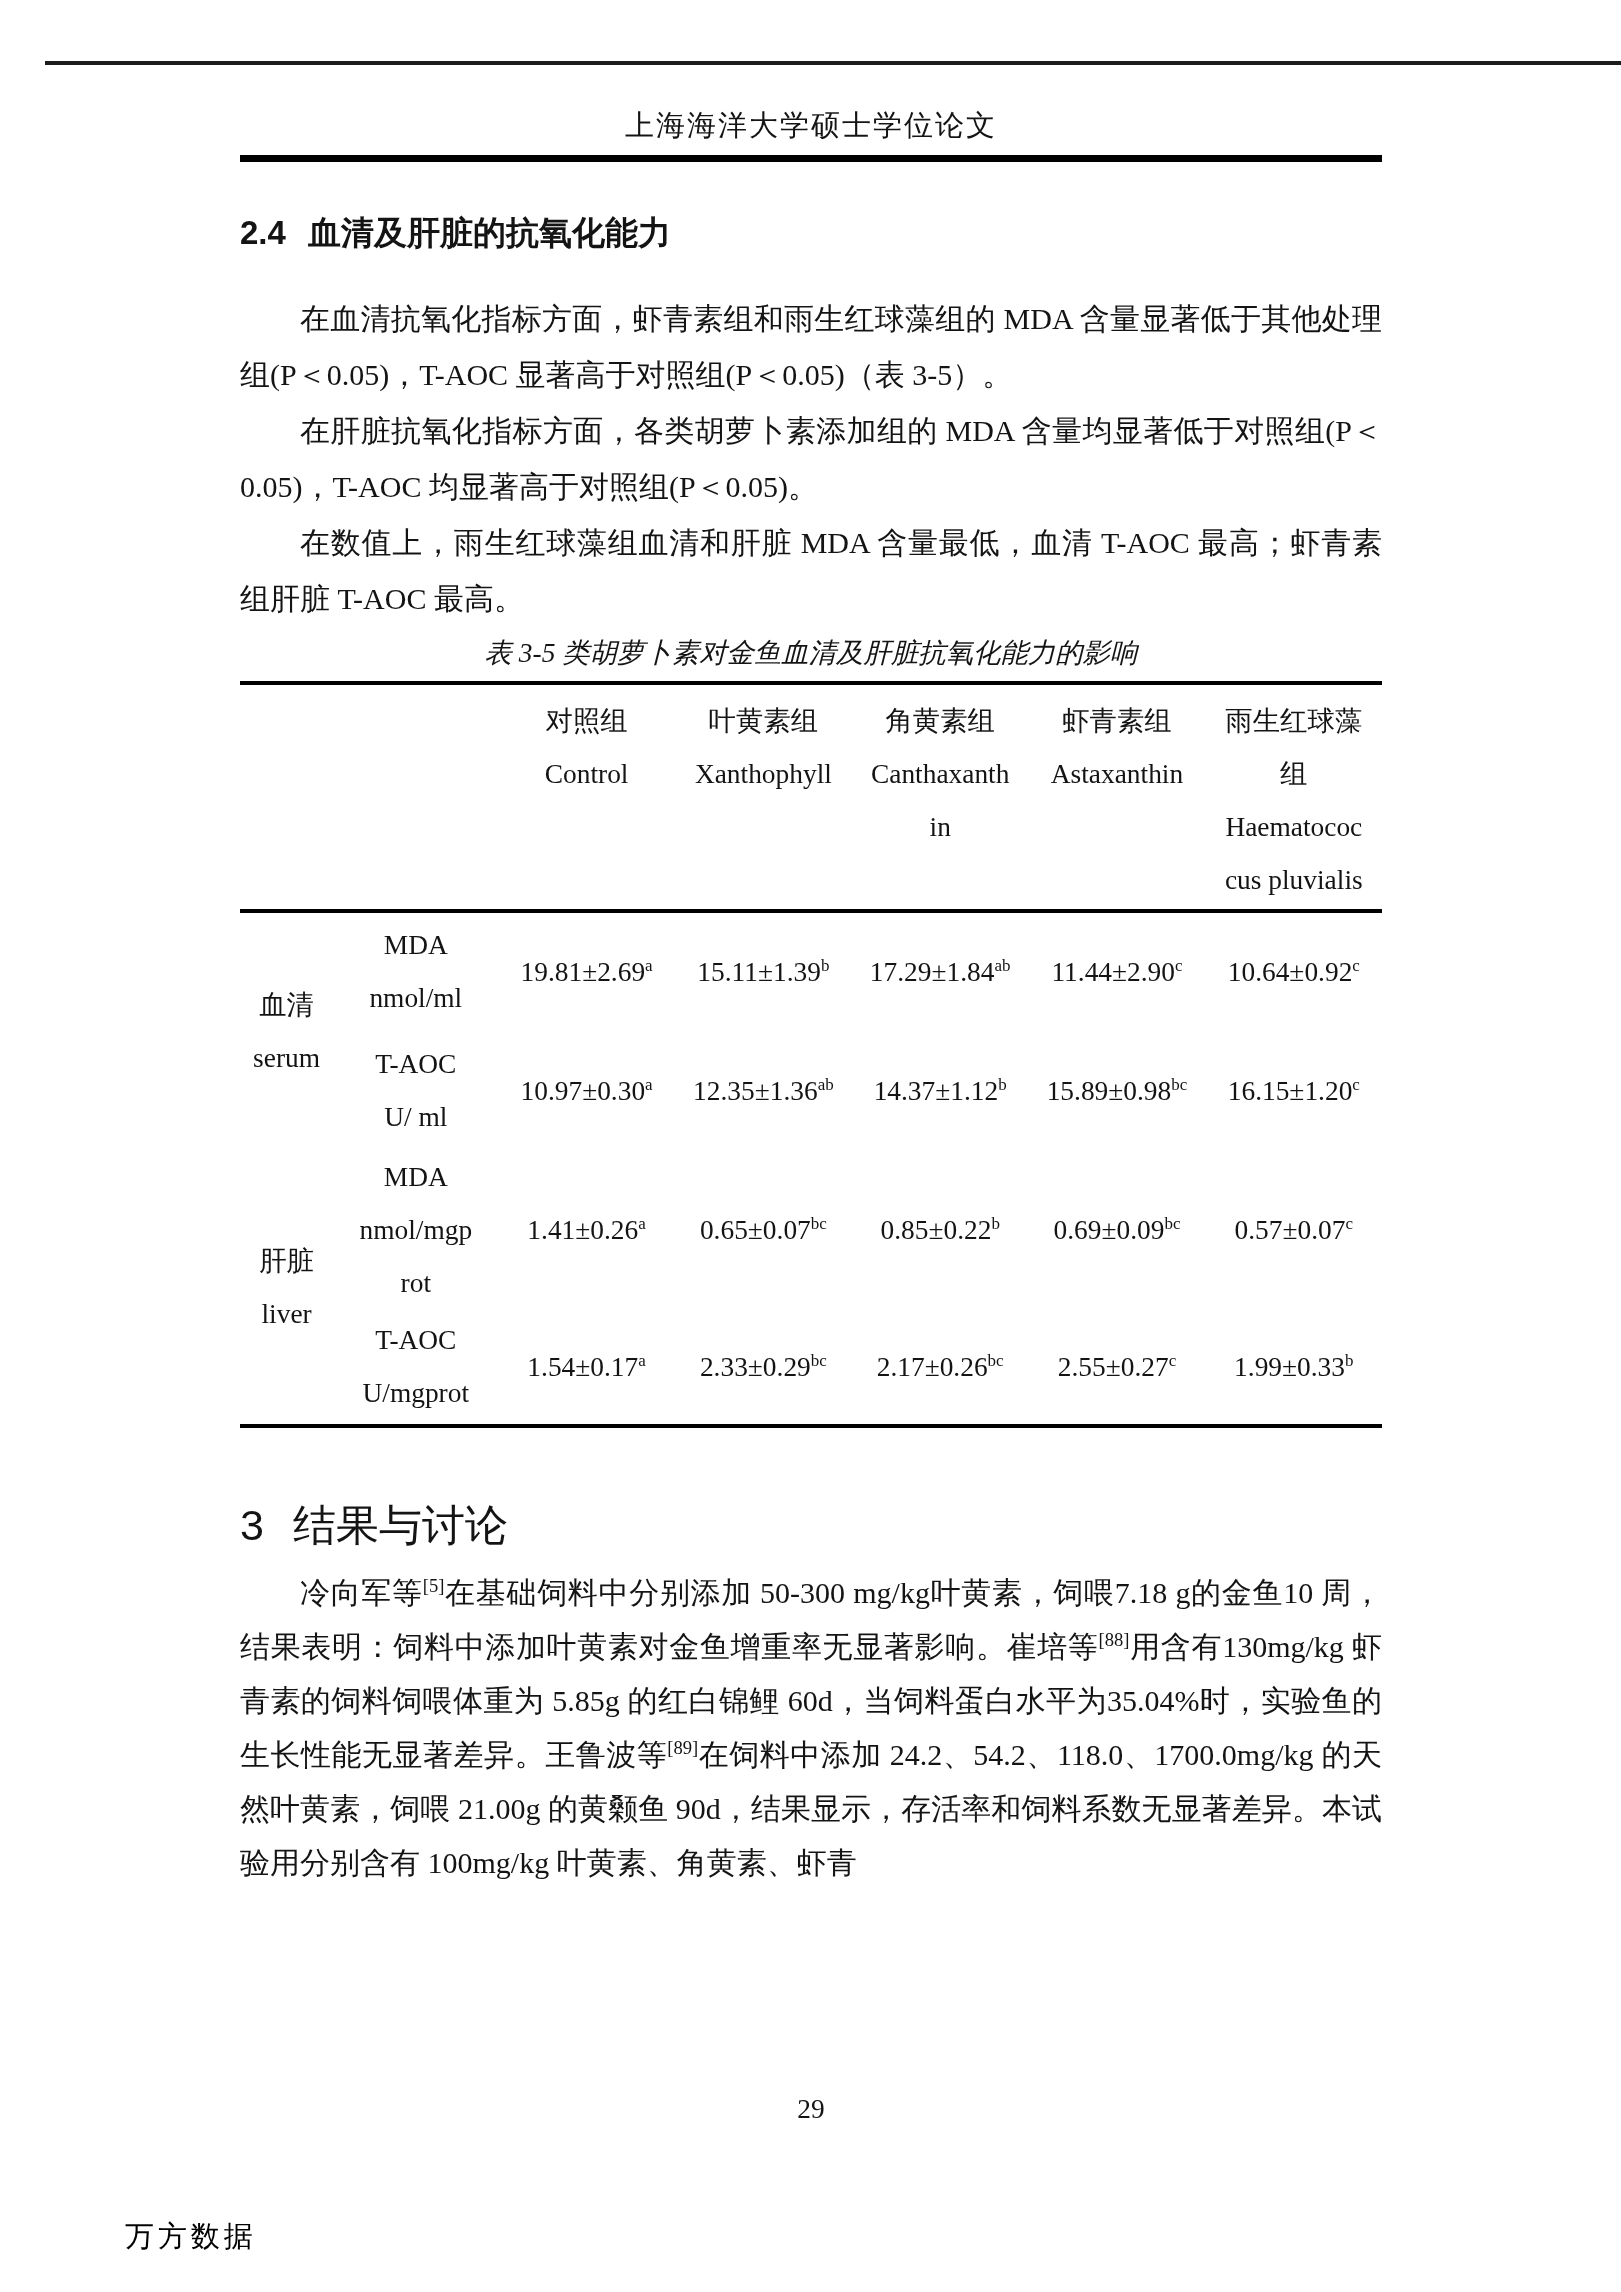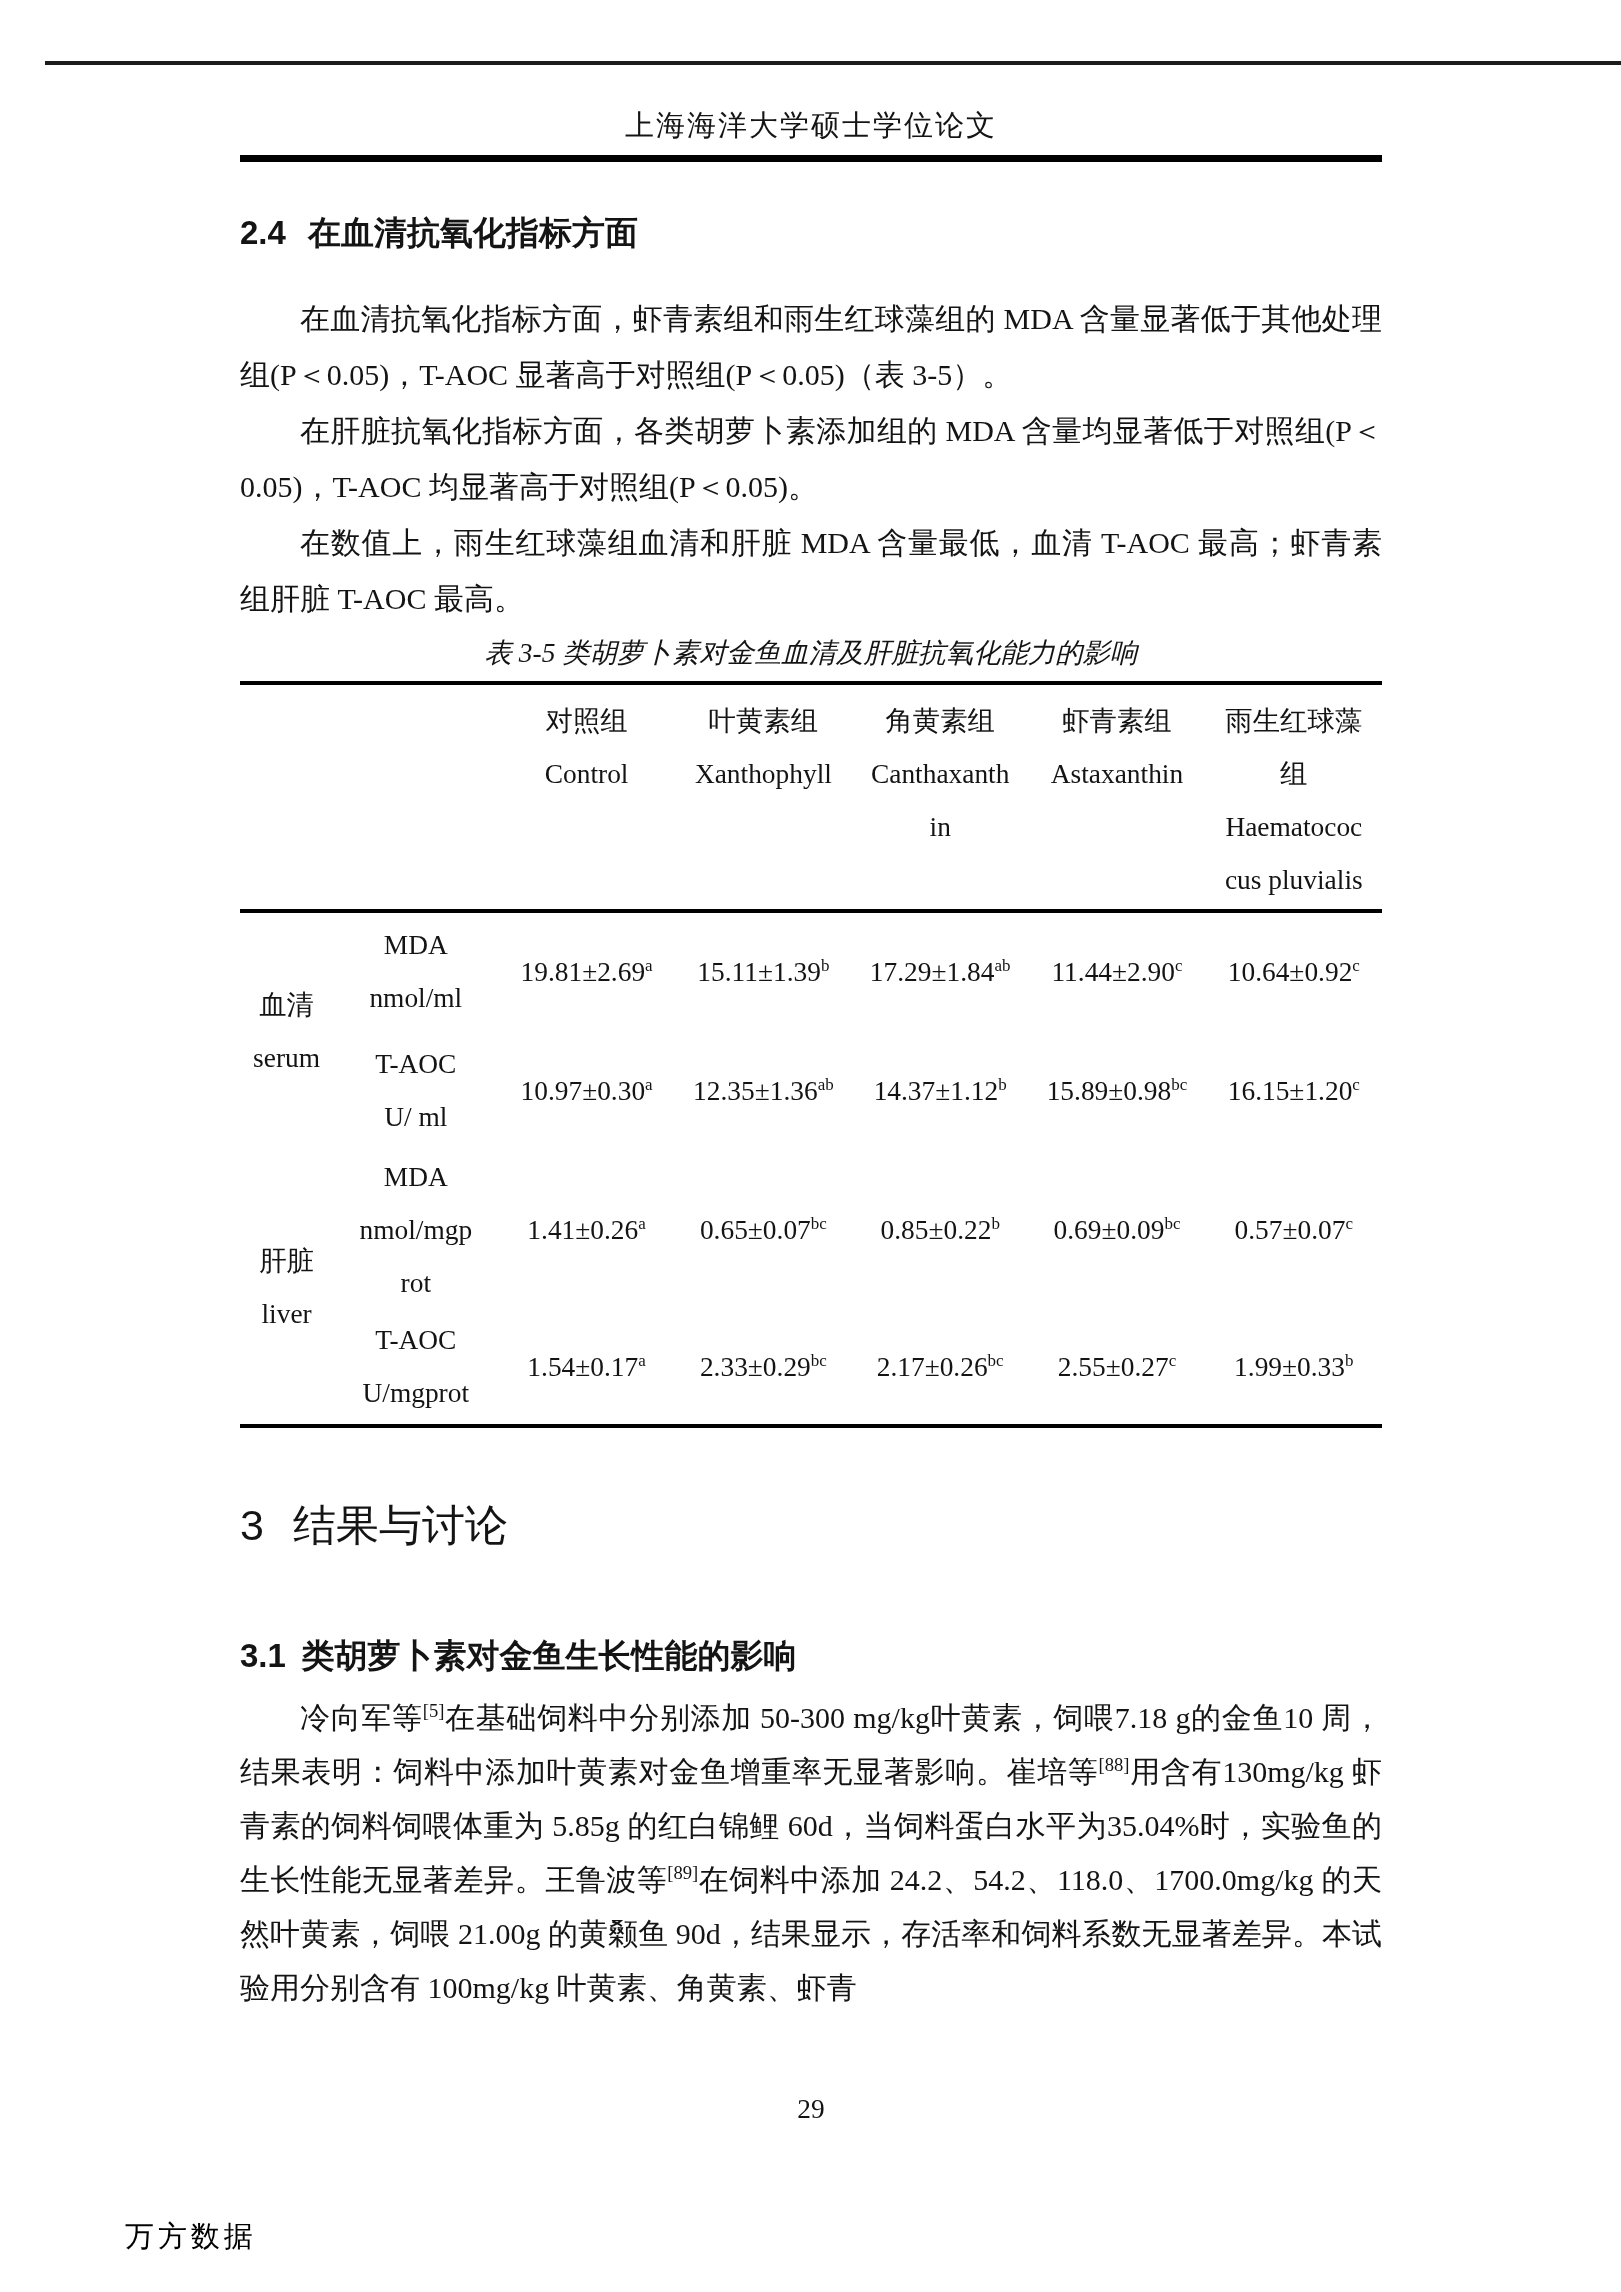--- a/index.html
+++ b/index.html
@@ -81,21 +81,21 @@
 <body>
 
 <div class="page">
   <div class="scan-topline"></div>
 
   <div class="content">
 
     <div class="header-title">上海海洋大学硕士学位论文</div>
     <div class="header-rule"></div>
 
-    <h2 class="sec24"><span class="num">2.4</span><span>在血清抗氧化指标方面</span></h2>
+    <h2 class="sec24"><span class="num">2.4</span><span>血清及肝脏的抗氧化能力</span></h2>
 
     <p class="body-p first-p">在血清抗氧化指标方面，虾青素组和雨生红球藻组的 MDA 含量显著低于其他处理组(P＜0.05)，T-AOC 显著高于对照组(P＜0.05)（表 3-5）。</p>
     <p class="body-p">在肝脏抗氧化指标方面，各类胡萝卜素添加组的 MDA 含量均显著低于对照组(P＜0.05)，T-AOC 均显著高于对照组(P＜0.05)。</p>
     <p class="body-p">在数值上，雨生红球藻组血清和肝脏 MDA 含量最低，血清 T-AOC 最高；虾青素组肝脏 T-AOC 最高。</p>
 
     <div class="cap-zh">表 3-5 类胡萝卜素对金鱼血清及肝脏抗氧化能力的影响</div>
 
     <table class="dtable">
       <colgroup>
         <col style="width:93px">
@@ -186,21 +186,20 @@
           <td><span>2.33±0.29</span><sup>bc</sup></td>
           <td><span>2.17±0.26</span><sup>bc</sup></td>
           <td><span>2.55±0.27</span><sup>c</sup></td>
           <td><span>1.99±0.33</span><sup>b</sup></td>
         </tr>
       </tbody>
     </table>
 
     <h1 class="sec3"><span class="num">3</span><span>结果与讨论</span></h1>
 
-    <h2 class="sec31"><span class="num">3.1</span><span>类胡萝卜素对金鱼生长性能的影响</span></h2>
 
     <p class="body-p p31"><span>冷向军等</span><sup>[5]</sup><span>在基础饲料中分别添加 50-300 mg/kg叶黄素，饲喂7.18 g的金鱼10 周，结果表明：饲料中添加叶黄素对金鱼增重率无显著影响。崔培等</span><sup>[88]</sup><span>用含有130mg/kg 虾青素的饲料饲喂体重为 5.85g 的红白锦鲤 60d，当饲料蛋白水平为35.04%时，实验鱼的生长性能无显著差异。王鲁波等</span><sup>[89]</sup><span>在饲料中添加 24.2、54.2、118.0、1700.0mg/kg 的天然叶黄素，饲喂 21.00g 的黄颡鱼 90d，结果显示，存活率和饲料系数无显著差异。本试验用分别含有 100mg/kg 叶黄素、角黄素、虾青</span></p>
 
   </div>
 
   <div class="page-number">29</div>
   <div class="watermark">万方数据</div>
 </div>
 
 

